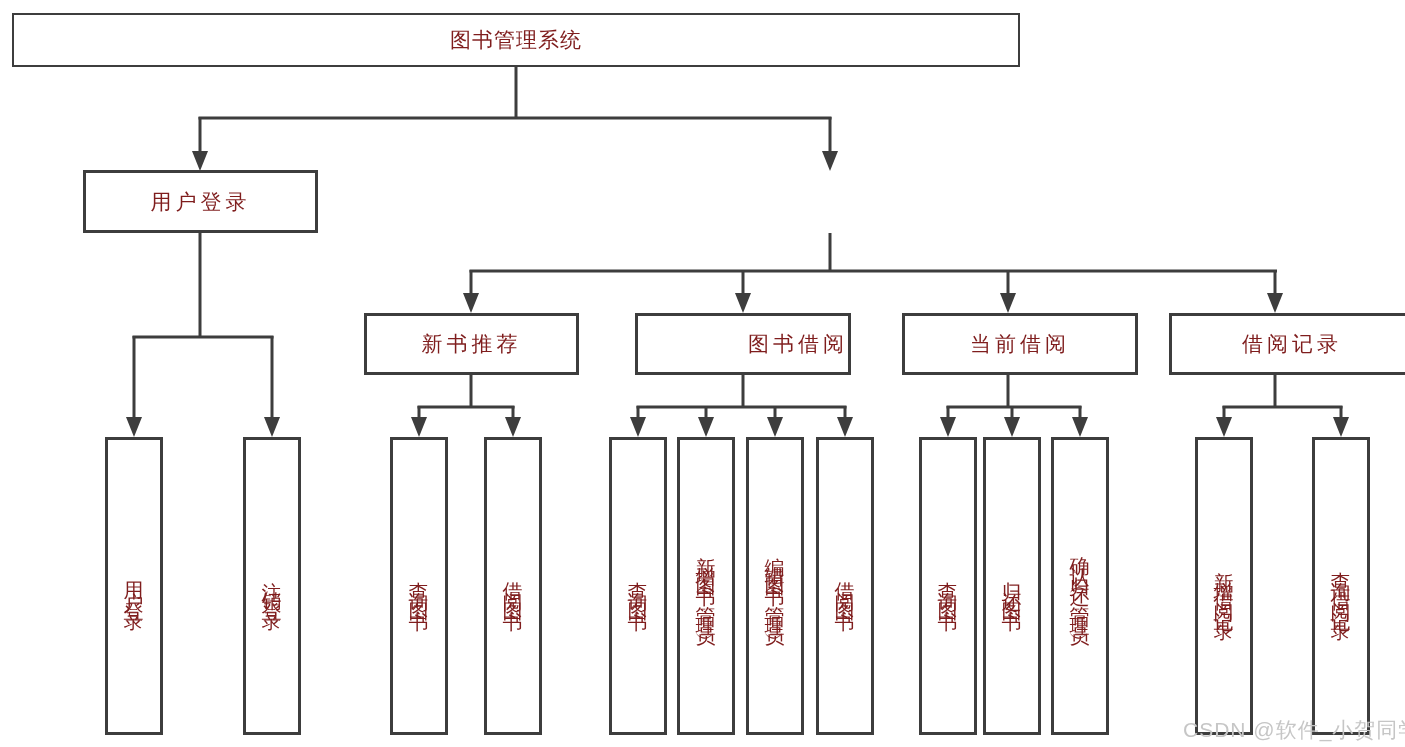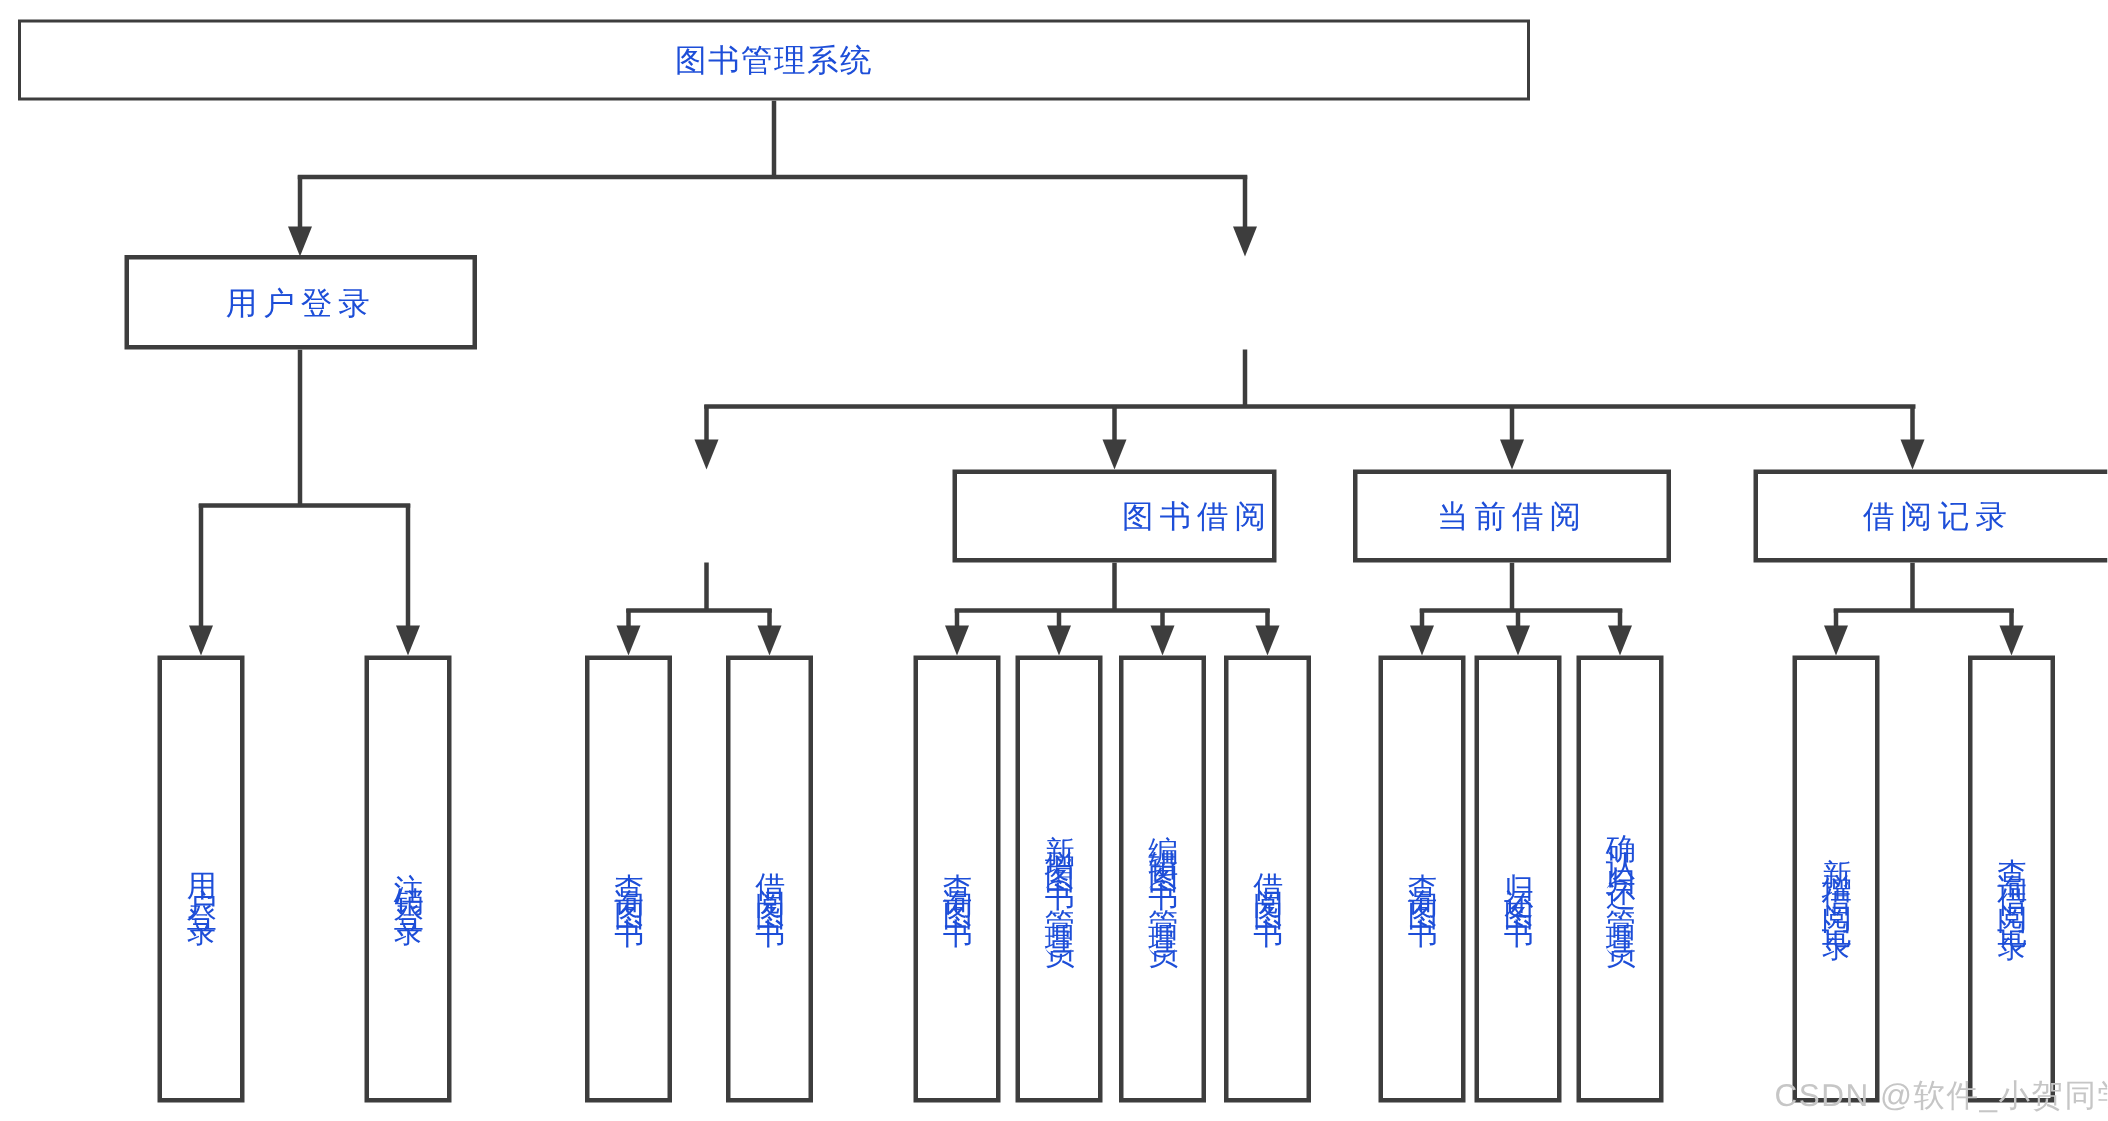--- a/index.html
+++ b/index.html
@@ -13,21 +13,21 @@
   }
   svg.wires { position: absolute; left: 0; top: 0; z-index: 1; }
   .node {
     position: absolute;
     box-sizing: border-box;
     background: #ffffff;
     border: 3px solid #3d3d3d;
     display: flex;
     align-items: center;
     justify-content: center;
-    color: #1d4ed8;
+    color: #7f1d1d;
     z-index: 2;
   }
   .node.root-box { border-width: 2px; }
   .h-label { font-size: 21px; letter-spacing: 4px; white-space: nowrap; }
   .root-box .h-label { font-size: 21px; letter-spacing: 1px; }
   .leaf span {
     writing-mode: vertical-rl;
     text-orientation: mixed;
     font-size: 20px;
     letter-spacing: 10px;
@@ -129,24 +129,27 @@
   </svg>
 
   <div class="node root-box" style="left:12px; top:13px; width:1008px; height:54px;">
     <span class="h-label">图书管理系统</span>
   </div>
 
   <div class="node" style="left:83px; top:170px; width:235px; height:63px;">
     <span class="h-label">用户登录</span>
   </div>
 
+  <div class="node" style="left:364px; top:313px; width:215px; height:62px;">
+    <span class="h-label">新书推荐</span>
+  </div>
   <div class="node" style="left:635px; top:313px; width:216px; height:62px;justify-content:flex-end;">
     <span class="h-label">图书借阅</span>
   </div>
-  <div class="node" style="left:902px; top:313px; width:212px; height:62px;text-align:center;">
+  <div class="node" style="left:902px; top:313px; width:236px; height:62px;text-align:center;">
     <span class="h-label">当前借阅</span>
   </div>
   <div class="node" style="left:1169px; top:313px; width:246px; height:62px;">
     <span class="h-label">借阅记录</span>
   </div>
 
   <div class="node leaf" style="left:105px; top:437px; width:58px; height:298px;">
     <span>用户登录</span>
   </div>
   <div class="node leaf" style="left:243px; top:437px; width:58px; height:298px;">

